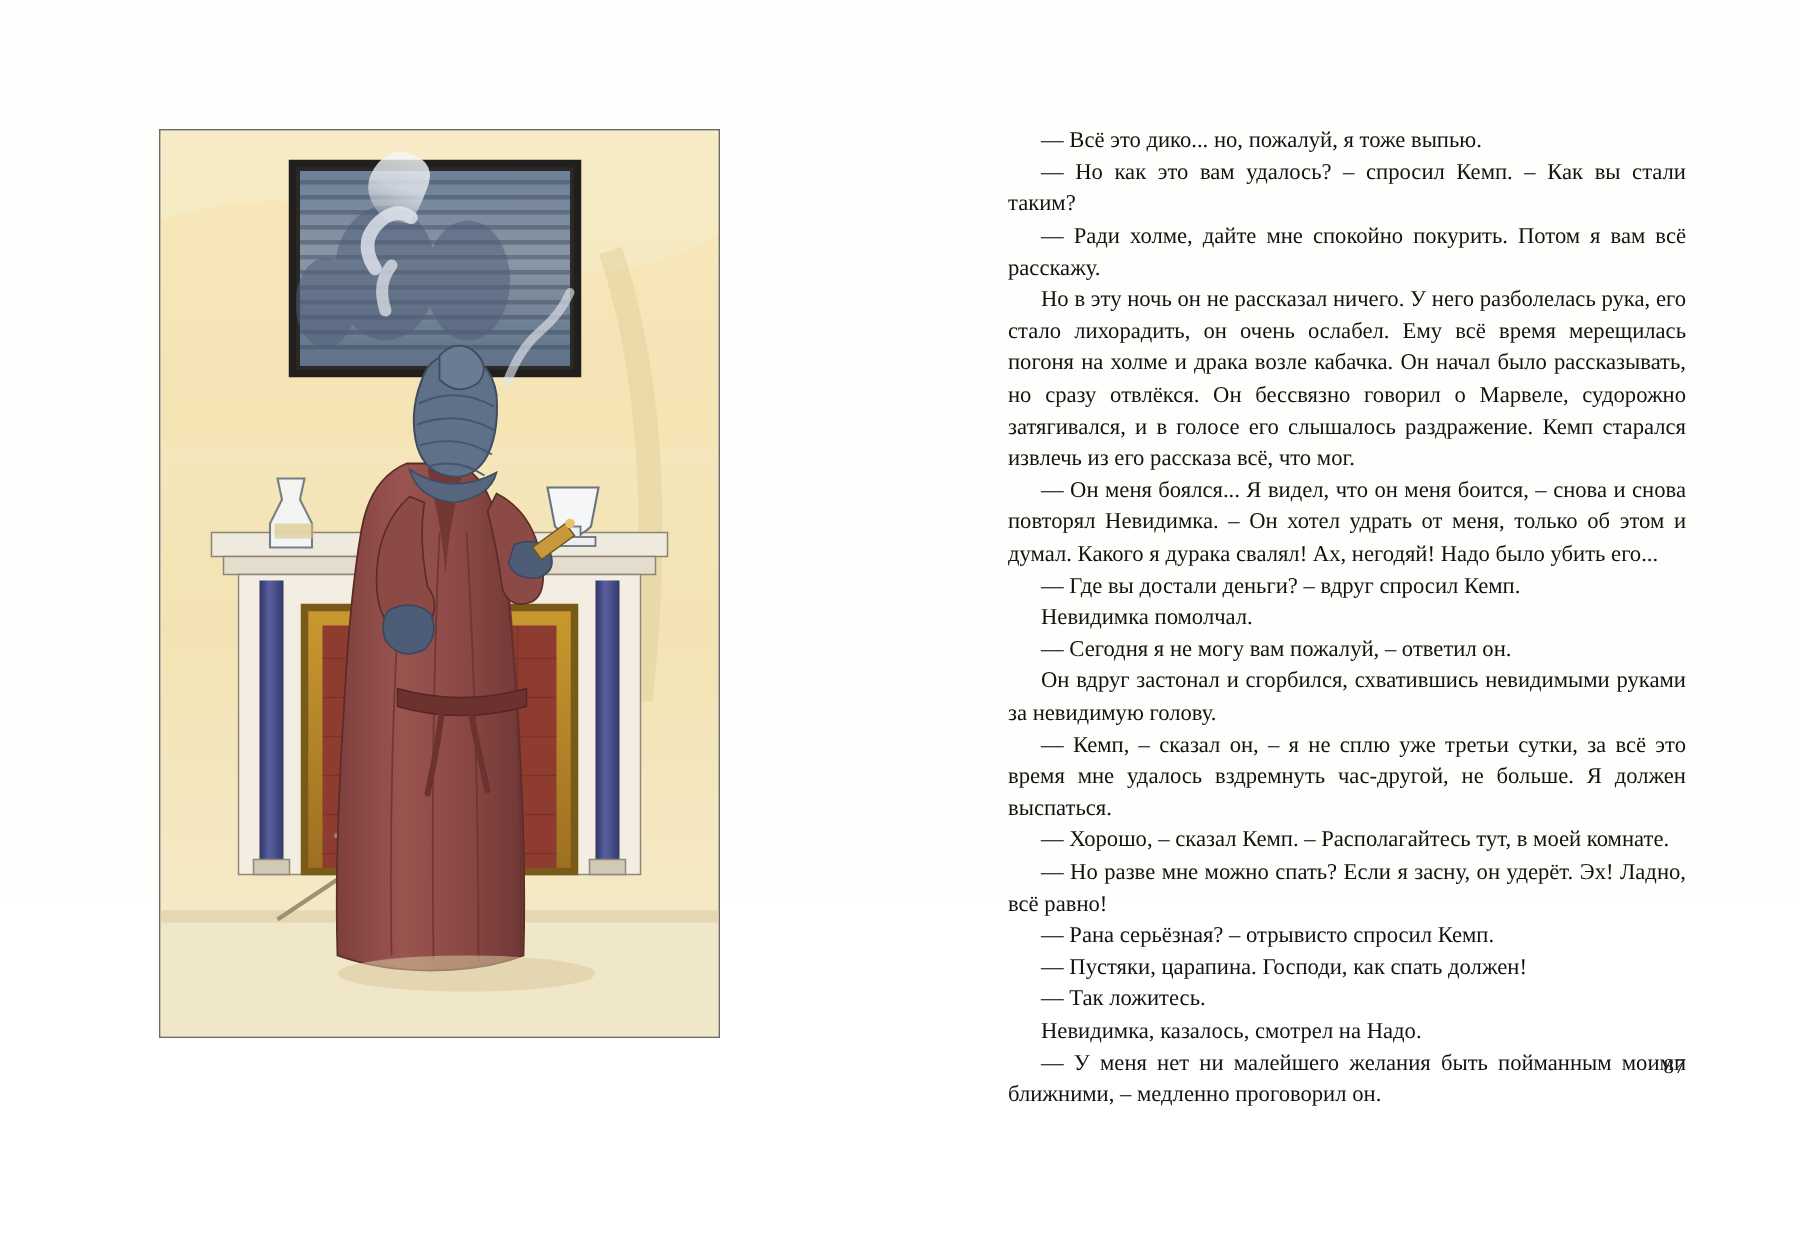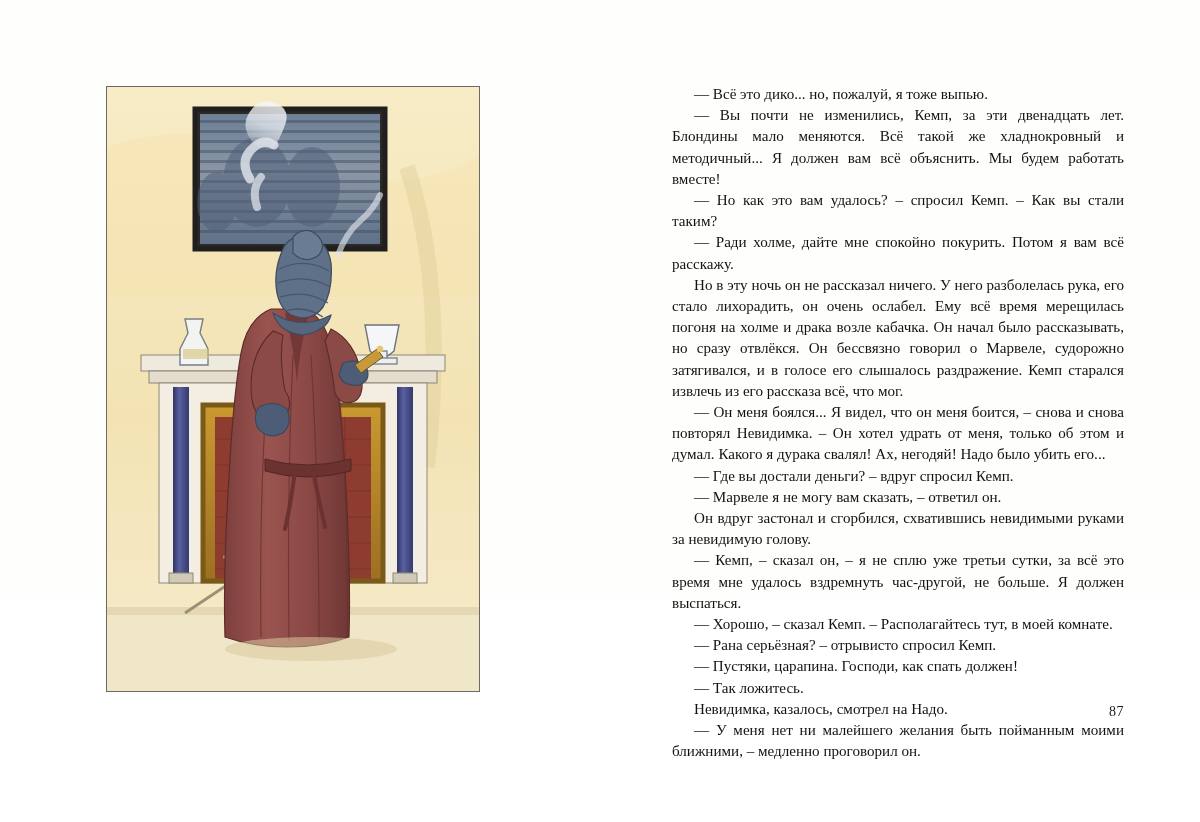--- a/index.html
+++ b/index.html
@@ -243,30 +243,31 @@
         <path d="M166 226 q28 18 58 2 q-4 16 -28 20 q-24 -2 -30 -22 z" fill="#56667f" stroke="#3e4c61" stroke-width="1.1"></path>
 
         <ellipse cx="204" cy="562" rx="86" ry="12" fill="#d8c99e" opacity=".55"></ellipse>
       </svg>
     </div>
   </div>
 
   <div class="page-right">
     <div class="textcol">
       <p>— Всё это дико... но, пожалуй, я тоже выпью.</p>
-      <p>— Вы почти не изменились, Кемп, за эти двенадцать лет. Блондины мало меняются. Всё такой же хладнокровный и методичный... Я должен вам всё объяснить. Мы будем работать вместе!</p>
       <p>— Но как это вам удалось? – спросил Кемп. – Как вы стали таким?</p>
       <p>— Ради холме, дайте мне спокойно покурить. Потом я вам всё расскажу.</p>
       <p>Но в эту ночь он не рассказал ничего. У него разболелась рука, его стало лихорадить, он очень ослабел. Ему всё время мерещилась погоня на холме и драка возле кабачка. Он начал было рассказывать, но сразу отвлёкся. Он бессвязно говорил о Марвеле, судорожно затягивался, и в голосе его слышалось раздражение. Кемп старался извлечь из его рассказа всё, что мог.</p>
       <p>— Он меня боялся... Я видел, что он меня боится, – снова и снова повторял Невидимка. – Он хотел удрать от меня, только об этом и думал. Какого я дурака свалял! Ах, негодяй! Надо было убить его...</p>
       <p>— Где вы достали деньги? – вдруг спросил Кемп.</p>
-      <p>— Марвеле я не могу вам сказать, – ответил он.</p>
+      <p>Невидимка помолчал.</p>
+      <p>— Сегодня я не могу вам пожалуй, – ответил он.</p>
       <p>Он вдруг застонал и сгорбился, схватившись невидимыми руками за невидимую голову.</p>
       <p>— Кемп, – сказал он, – я не сплю уже третьи сутки, за всё это время мне удалось вздремнуть час-другой, не больше. Я должен выспаться.</p>
       <p>— Хорошо, – сказал Кемп. – Располагайтесь тут, в моей комнате.</p>
+      <p>— Но разве мне можно спать? Если я засну, он удерёт. Эх! Ладно, всё равно!</p>
       <p>— Рана серьёзная? – отрывисто спросил Кемп.</p>
       <p>— Пустяки, царапина. Господи, как спать должен!</p>
       <p>— Так ложитесь.</p>
       <p>Невидимка, казалось, смотрел на Надо.</p>
       <p>— У меня нет ни малейшего желания быть пойманным моими ближними, – медленно проговорил он.</p>
 
     </div>
     <div class="folio">87</div>
   </div>
 

